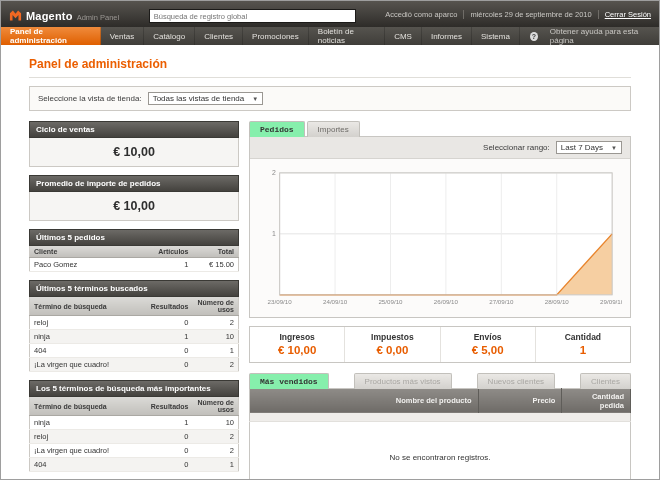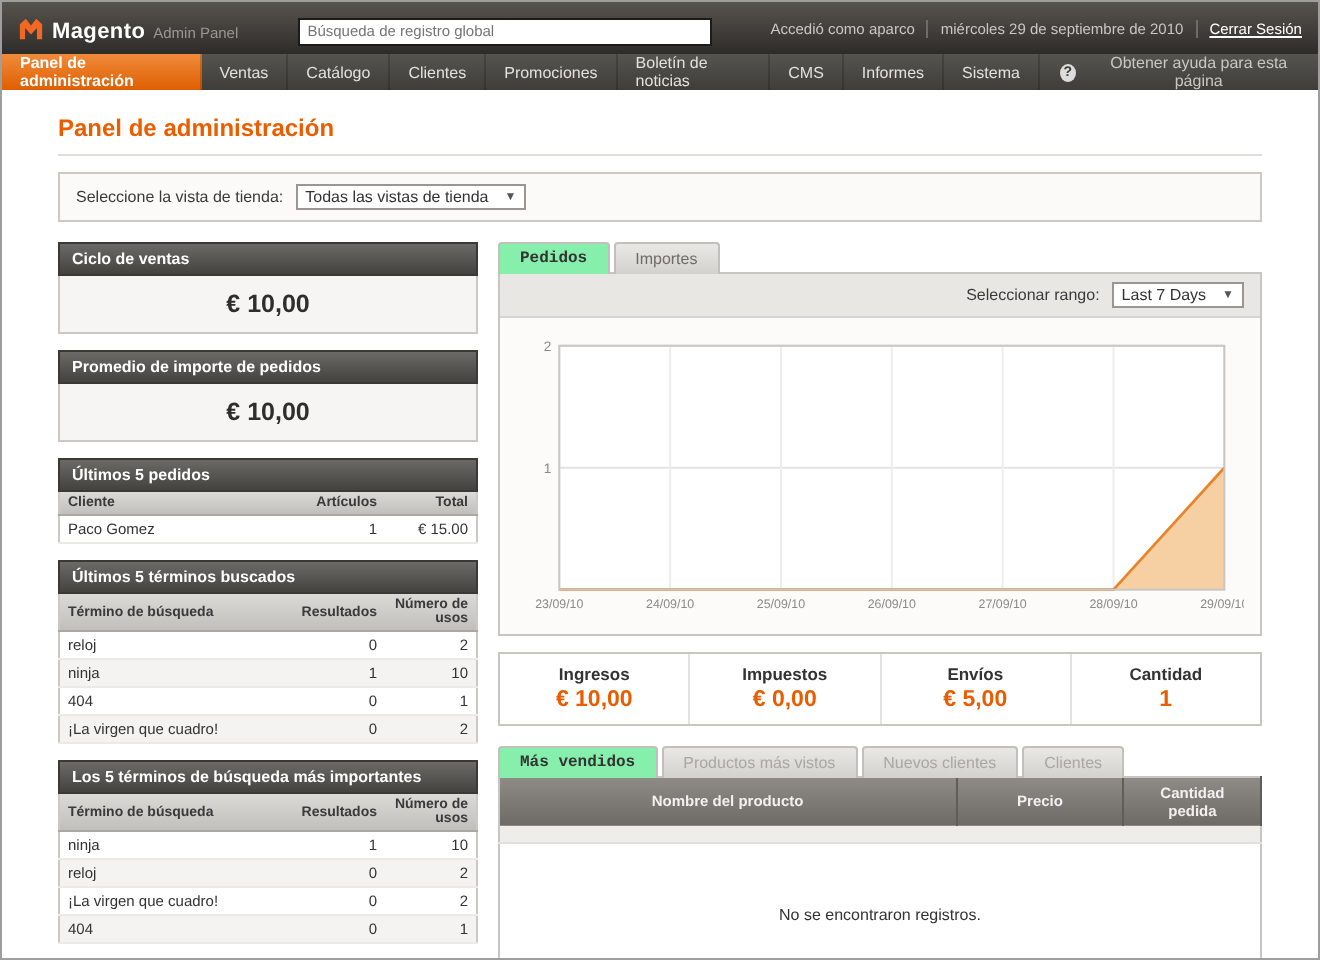--- a/index.html
+++ b/index.html
@@ -35,21 +35,21 @@
   .logout-link { color: #ffffff; text-decoration: underline; cursor: pointer; }
   
   .nav-bar {
     height: 18px;
     background: linear-gradient(#56544f, #3f3d39);
     display: flex; align-items: stretch;
     font-size: 8px; color: #e3e1dd;
   }
   .nav-item { display: flex; align-items: center; padding: 0 9px; cursor: pointer; border-right: 1px solid rgba(0,0,0,.18); }
   .nav-item.active { background: linear-gradient(#f08b3c, #df5f00); color: #fff; font-weight: bold; }
-  .nav-help { margin-left: auto; display: flex; align-items: center; gap: 12px; padding: 4px 10px; color: #c9c7c3; cursor: pointer; text-align: center; }
+  .nav-help { margin-left: auto; display: flex; align-items: center; gap: 12px; padding: 4px 10px; color: #c9c7c3; cursor: pointer; }
   .help-icon {
     width: 9px; height: 9px; border-radius: 50%;
     background: #dcdcdc; color: #3a3a3a; font-size: 7px; font-weight: bold;
     display: inline-flex; align-items: center; justify-content: center;
   }
   
   .content { padding: 8px 28px 10px; background: #fff; height: 436px; overflow: hidden; }
   .page-title { color: #eb5e00; font-size: 12px; font-weight: bold; padding: 4px 0 6px; }
   .title-divider { border-bottom: 1px solid #e0ded9; margin-bottom: 8px; }
   .store-bar {
@@ -106,25 +106,25 @@
     padding: 4px 8px; font-size: 8px; color: #3a3a3a;
     display: flex; justify-content: flex-end; align-items: center; gap: 6px;
   }
   .chart-wrap { padding: 6px 8px 2px; background: #fcfbfa; }
   .chart-wrap svg { display: block; width: 100%; height: auto; }
   .totals { display: flex; border: 1px solid #c8c6c2; background: #fff; margin-top: 8px; }
   .total-cell { flex: 1; text-align: center; padding: 5px 0 6px; border-left: 1px solid #e4e2de; }
   .total-cell:first-child { border-left: none; }
   .total-label { font-size: 8.5px; font-weight: bold; color: #333; }
   .total-value { font-size: 11.5px; font-weight: bold; color: #e85d00; margin-top: 2px; }
-  .bottom-tabs { margin-top: 10px; }
+  .bottom-tabs { margin-top: 10px; justify-content: space-between; }
   table.products { width: 100%; border-collapse: collapse; border: 1px solid #c8c6c2; font-size: 7.5px; }
   table.products th {
     background: linear-gradient(#8f8c88, #6e6b67);
-    color: #f2f1ef; font-weight: bold; text-align: center;
+    color: #f2f1ef; font-weight: bold; text-align: right;
     padding: 3px 6px; font-size: 7.5px; border-right: 1px solid #5f5d59;
   }
   .stripe-row { background: #efedea; height: 9px; border-bottom: 1px solid #e2e0dc; }
   .empty-msg { text-align: center; font-size: 8px; color: #333; padding: 31px 0 18px; background: #fff; }
   .col-name { width: 60%; } .col-price { width: 22%; } .col-qty { width: 18%; }
 </style>
 </head>
 <body>
 
 <div class="top-header">

